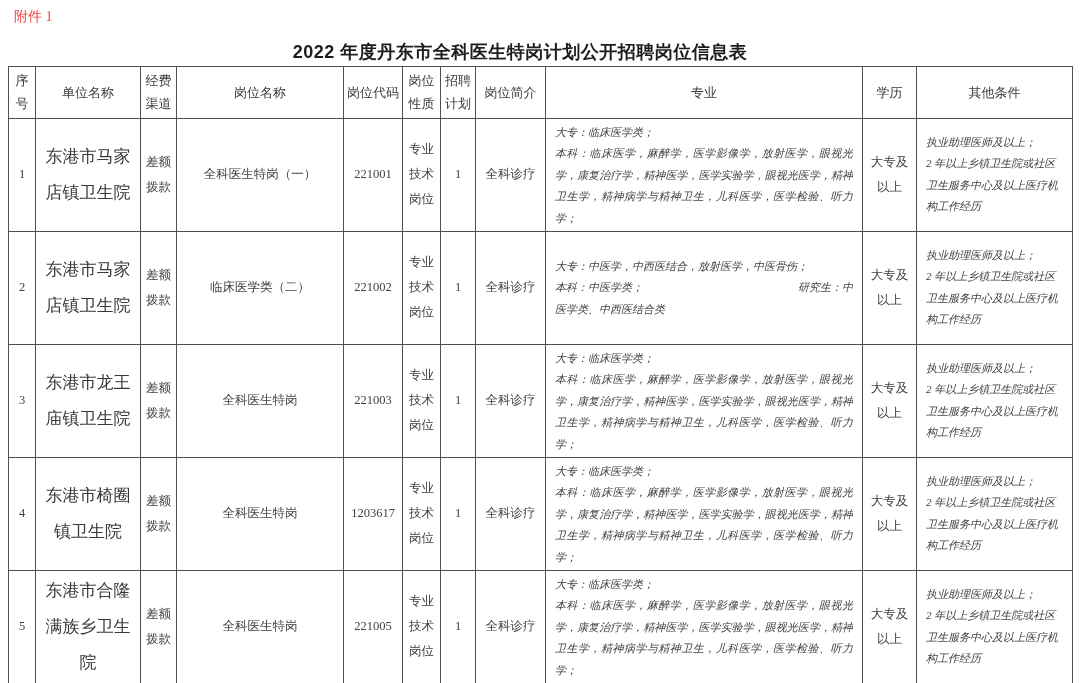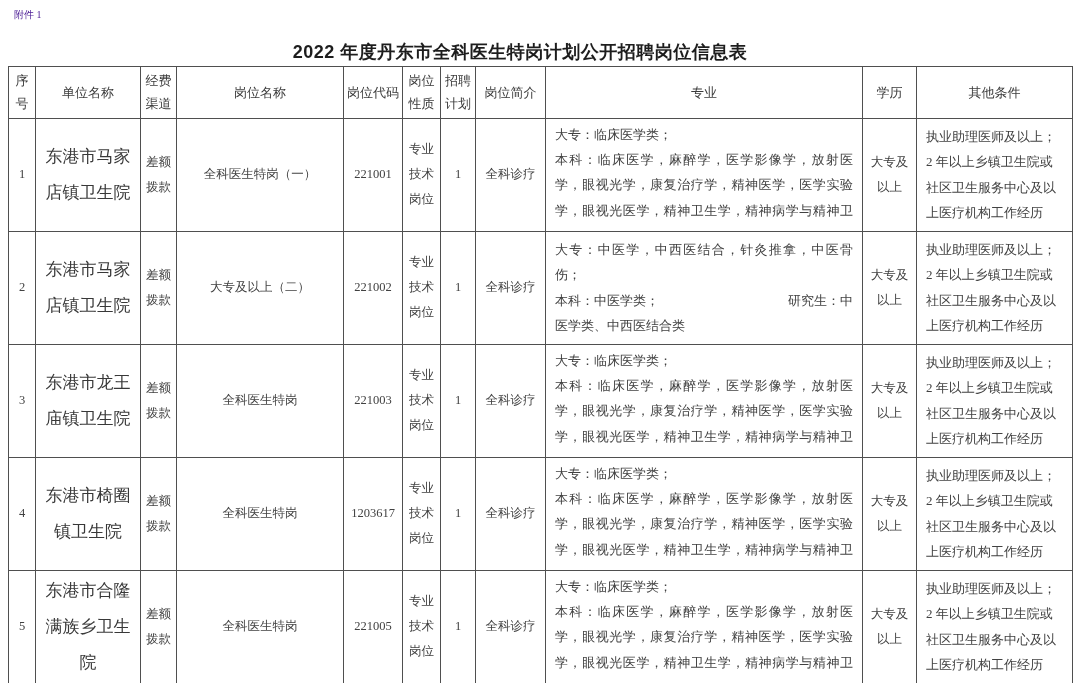--- a/index.html
+++ b/index.html
@@ -6,22 +6,22 @@
   html, body { width: 1080px; height: 683px; overflow: hidden; }
   body {
     background: #ffffff;
     font-family: "Liberation Serif", "DejaVu Serif", serif;
     color: #414141;
     position: relative;
   }
   .attachment {
     position: absolute;
     top: 8px; left: 14px;
-    font-size: 10px;
-    color: #4c1d95;
+    font-size: 14px;
+    color: #ef4444;
   }
   .title {
     position: absolute;
     top: 40px; left: 0;
     width: 1040px;
     text-align: center;
     font-family: "Liberation Sans", "DejaVu Sans", sans-serif;
     font-weight: bold;
     font-size: 18px;
     color: #1d1d1d;
@@ -49,22 +49,23 @@
     padding: 2px 1px;
     color: #3b3b3b;
   }
   tbody tr { height: 113px; }
   tbody td { font-size: 12.5px; line-height: 2; padding: 2px 2px; }
   td.c-unit { font-size: 17px; line-height: 2.1; color: #383838; padding: 2px 6px; }
   td.c-major, td.c-other { text-align: left; padding: 3px 9px; }
   .clamp {
     max-height: 106px;
     overflow: hidden;
-    font-size: 13px;
+    font-size: 11px;
     line-height: 1.95;
+    font-style: italic;
   }
   td.c-major .clamp p { text-align: justify; text-justify: inter-ideograph; }
   .split-line { display: flex; justify-content: space-between; }
   td.c-edu { padding: 2px 4px; margin-left: 18px; }
 </style>
 </head>
 <body>
 
 <div class="attachment">附件 1</div>
 <div class="title">2022 年度丹东市全科医生特岗计划公开招聘岗位信息表</div>
@@ -122,28 +123,28 @@
           <p>执业助理医师及以上；</p>
           <p>2 年以上乡镇卫生院或社区卫生服务中心及以上医疗机构工作经历</p>
         </div>
       </td>
     </tr>
 
     <tr>
       <td>2</td>
       <td class="c-unit">东港市马家店镇卫生院</td>
       <td>差额拨款</td>
-      <td>大专及以上（二）</td>
+      <td>临床医学类（二）</td>
       <td>221002</td>
       <td>专业技术岗位</td>
       <td>1</td>
       <td>全科诊疗</td>
       <td class="c-major">
         <div class="clamp">
-          <p>大专：中医学，中西医结合，针灸推拿，中医骨伤；</p>
+          <p>大专：中医学，中西医结合，放射医学，中医骨伤；</p>
           <p class="split-line">
             <span>本科：中医学类；</span>
             <span>研究生：中</span>
           </p>
           <p>医学类、中西医结合类</p>
         </div>
       </td>
       <td class="c-edu">大专及以上</td>
       <td class="c-other">
         <div class="clamp">

